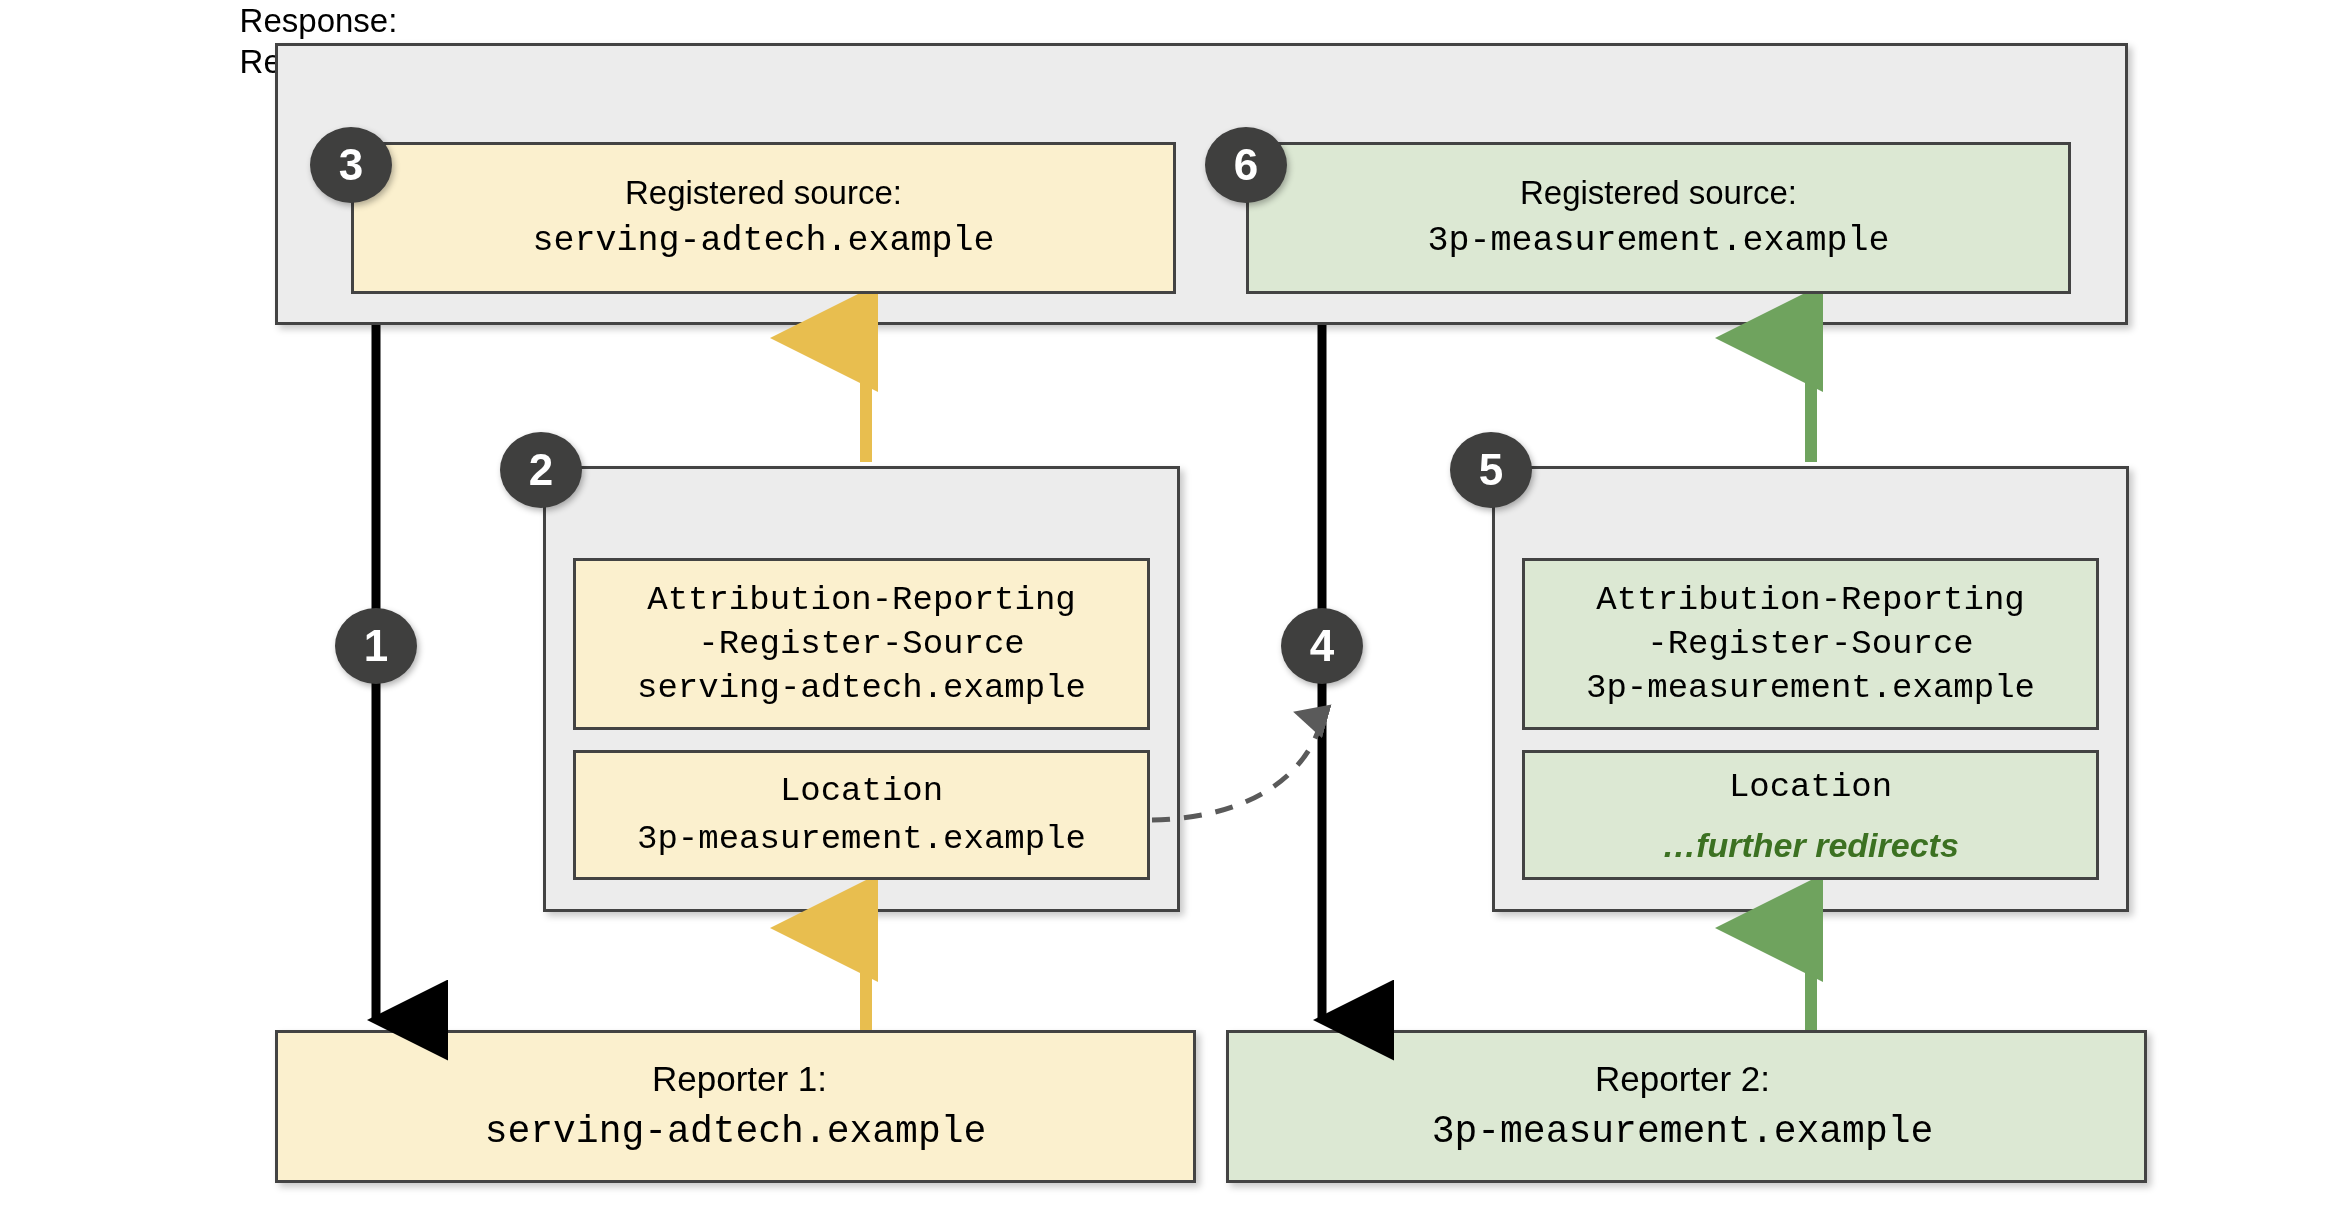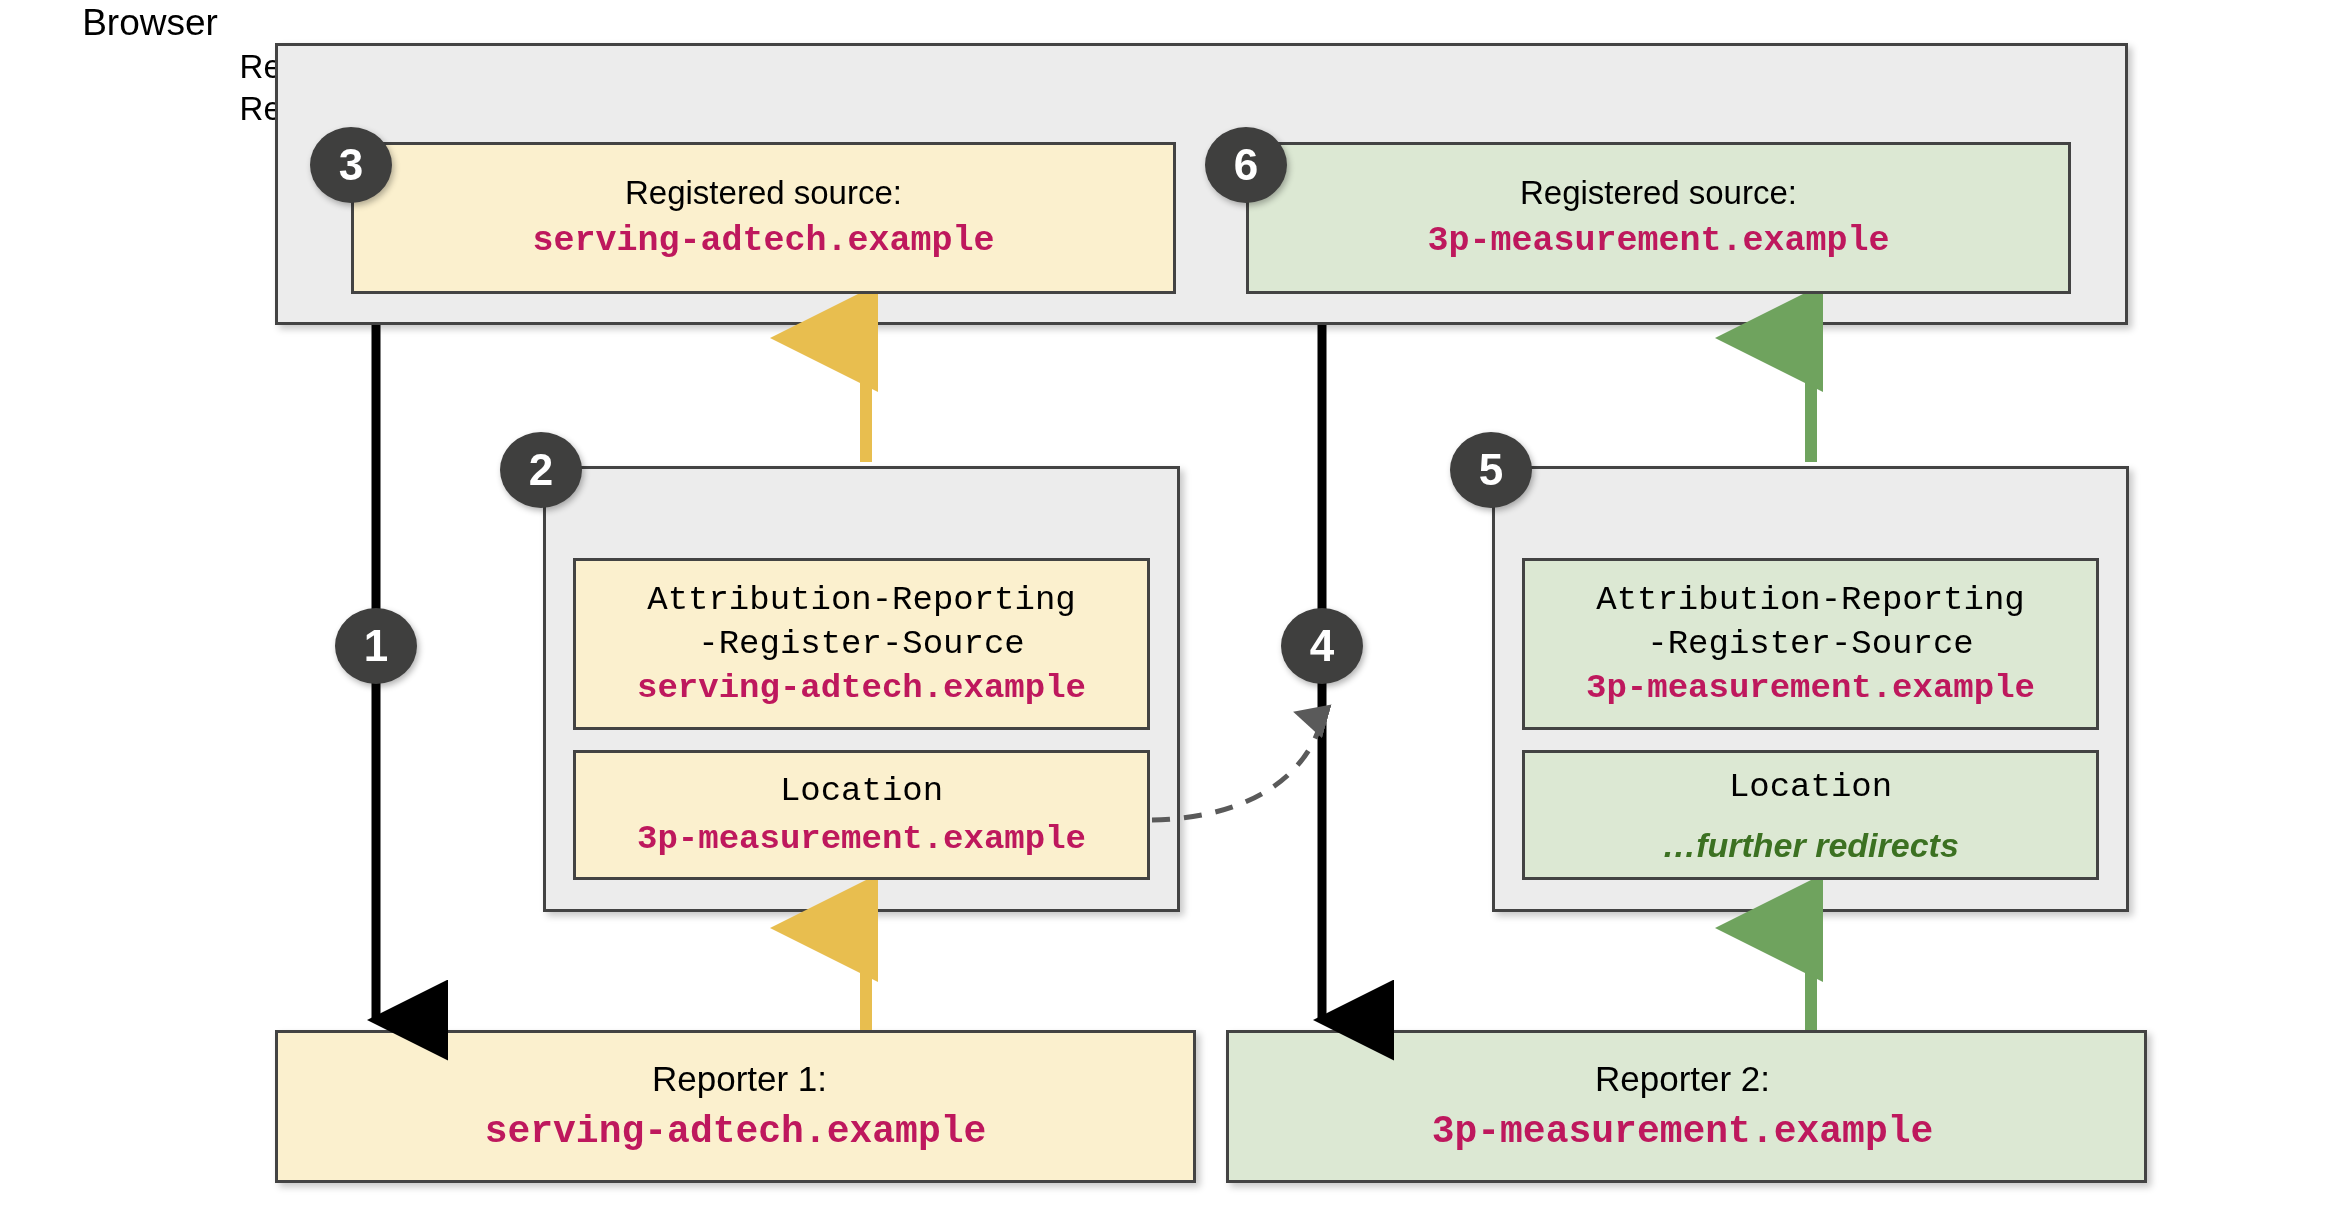--- a/index.html
+++ b/index.html
@@ -49,22 +49,22 @@
   }
   .label-mono {
     font-family: "Liberation Mono", monospace;
     color: #000000;
     text-align: center;
     line-height: 1.3;
     white-space: nowrap;
   }
   .label-mono-green {
     font-family: "Liberation Mono", monospace;
-    color: #be185d;
-    font-weight: bold;
+    color: #000000;
+    font-weight: normal;
     text-align: center;
     line-height: 1.3;
     white-space: nowrap;
   }
   .label-italic-green {
     font-family: "Liberation Sans", sans-serif;
     color: #3C7122;
     font-weight: bold;
     font-style: italic;
     text-align: center;
@@ -144,21 +144,20 @@
 
     <line x1="866" y1="462" x2="866" y2="338" stroke="#E8BE4F" stroke-width="12" marker-end="url(#headYellow)"></line>
 
     <line x1="1811" y1="1030" x2="1811" y2="928" stroke="#6FA35E" stroke-width="12" marker-end="url(#headGreen)"></line>
 
     <line x1="1811" y1="462" x2="1811" y2="338" stroke="#6FA35E" stroke-width="12" marker-end="url(#headGreen)"></line>
   </svg>
 
   <div class="box box-grey" style="left:275px; top:43px; width:1853px; height:282px;"></div>
 
-  <div class="label-plain" style="left:1083px; top:78px; width:300px; font-size:37px; z-index:12;">Browser</div>
 
   <div class="inner-box box-yellow" style="left:351px; top:142px; width:825px; height:152px; z-index:10;"></div>
   <div class="centered-stack" style="left:351px; top:142px; width:825px; height:152px; z-index:11;">
     <div class="label-plain" style="font-size:33px;">Registered source:</div>
     <div class="label-mono-green" style="font-size:35px; margin-top:6px;">serving-adtech.example</div>
   </div>
 
   <div class="inner-box box-green" style="left:1246px; top:142px; width:825px; height:152px; z-index:10;"></div>
   <div class="centered-stack" style="left:1246px; top:142px; width:825px; height:152px; z-index:11;">
     <div class="label-plain" style="font-size:33px;">Registered source:</div>

